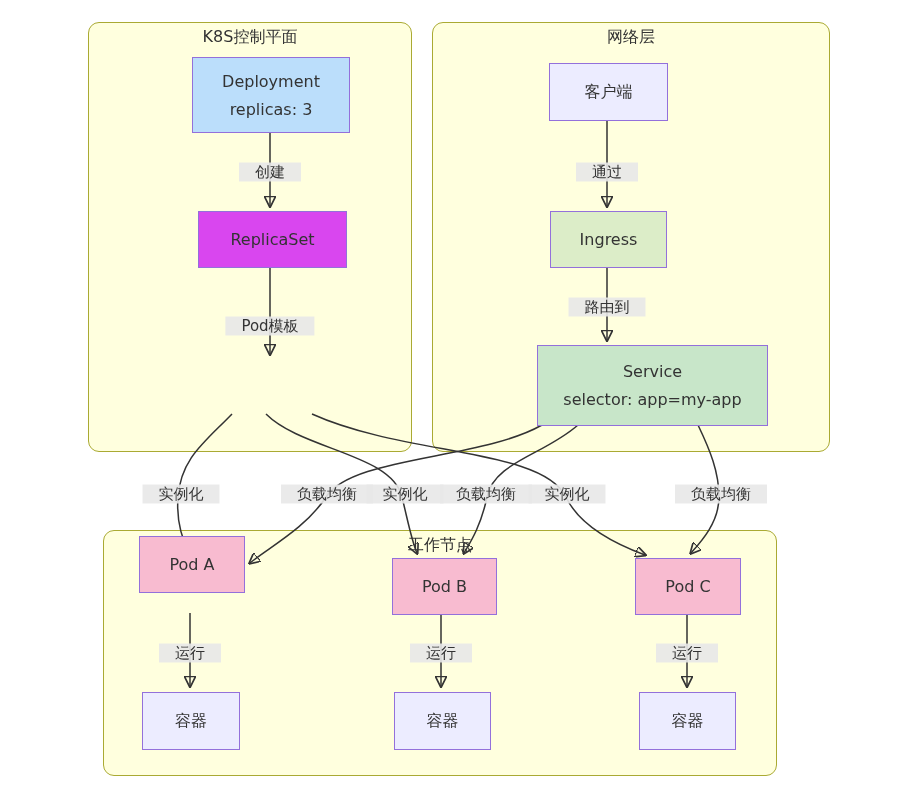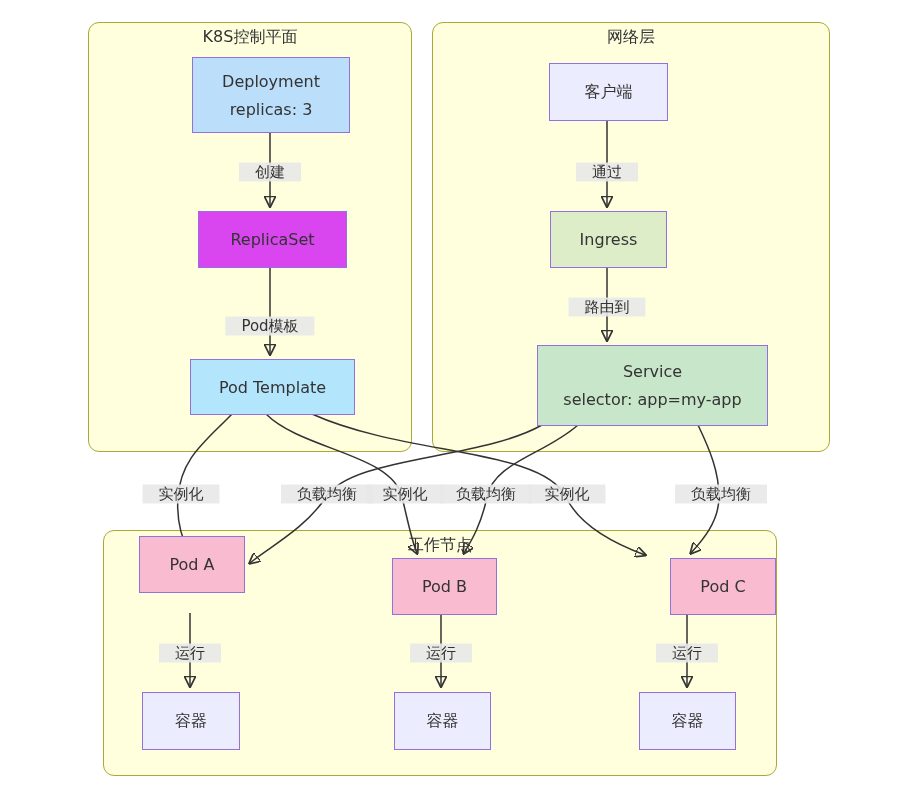--- a/index.html
+++ b/index.html
@@ -72,40 +72,37 @@
     <path d="M687,613 L687,686" marker-end="url(#arrow)"></path>
   </svg>
 
   <div class="node fill-deployment" style="left:192px; top:57px; width:156px; height:74px;">
     <div>Deployment</div>
     <div>replicas: 3</div>
   </div>
   <div class="node fill-replicaset" style="left:198px; top:211px; width:147px; height:55px;">
     <div>ReplicaSet</div>
   </div>
-  <div class="node fill-podtemplate" style="left:190px; top:359px; width:163px; height:54px;">
-    <div>Pod Template</div>
-  </div>
   <div class="node fill-default" style="left:549px; top:63px; width:117px; height:56px;">
     <div>客户端</div>
   </div>
   <div class="node fill-ingress" style="left:550px; top:211px; width:115px; height:55px;">
     <div>Ingress</div>
   </div>
   <div class="node fill-service" style="left:492px; top:345px; width:229px; height:79px;">
     <div>Service</div>
     <div>selector: app=my-app</div>
   </div>
   <div class="node fill-pod" style="left:139px; top:536px; width:104px; height:55px;">
     <div>Pod A</div>
   </div>
   <div class="node fill-pod" style="left:392px; top:558px; width:103px; height:55px;">
     <div>Pod B</div>
   </div>
-  <div class="node fill-pod" style="left:635px; top:558px; width:104px; height:55px;margin-left:35px;">
+  <div class="node fill-pod" style="left:635px; top:558px; width:104px; height:55px;">
     <div>Pod C</div>
   </div>
   <div class="node fill-default" style="left:142px; top:692px; width:96px; height:56px;">
     <div>容器</div>
   </div>
   <div class="node fill-default" style="left:394px; top:692px; width:95px; height:56px;">
     <div>容器</div>
   </div>
   <div class="node fill-default" style="left:639px; top:692px; width:95px; height:56px;">
     <div>容器</div>

